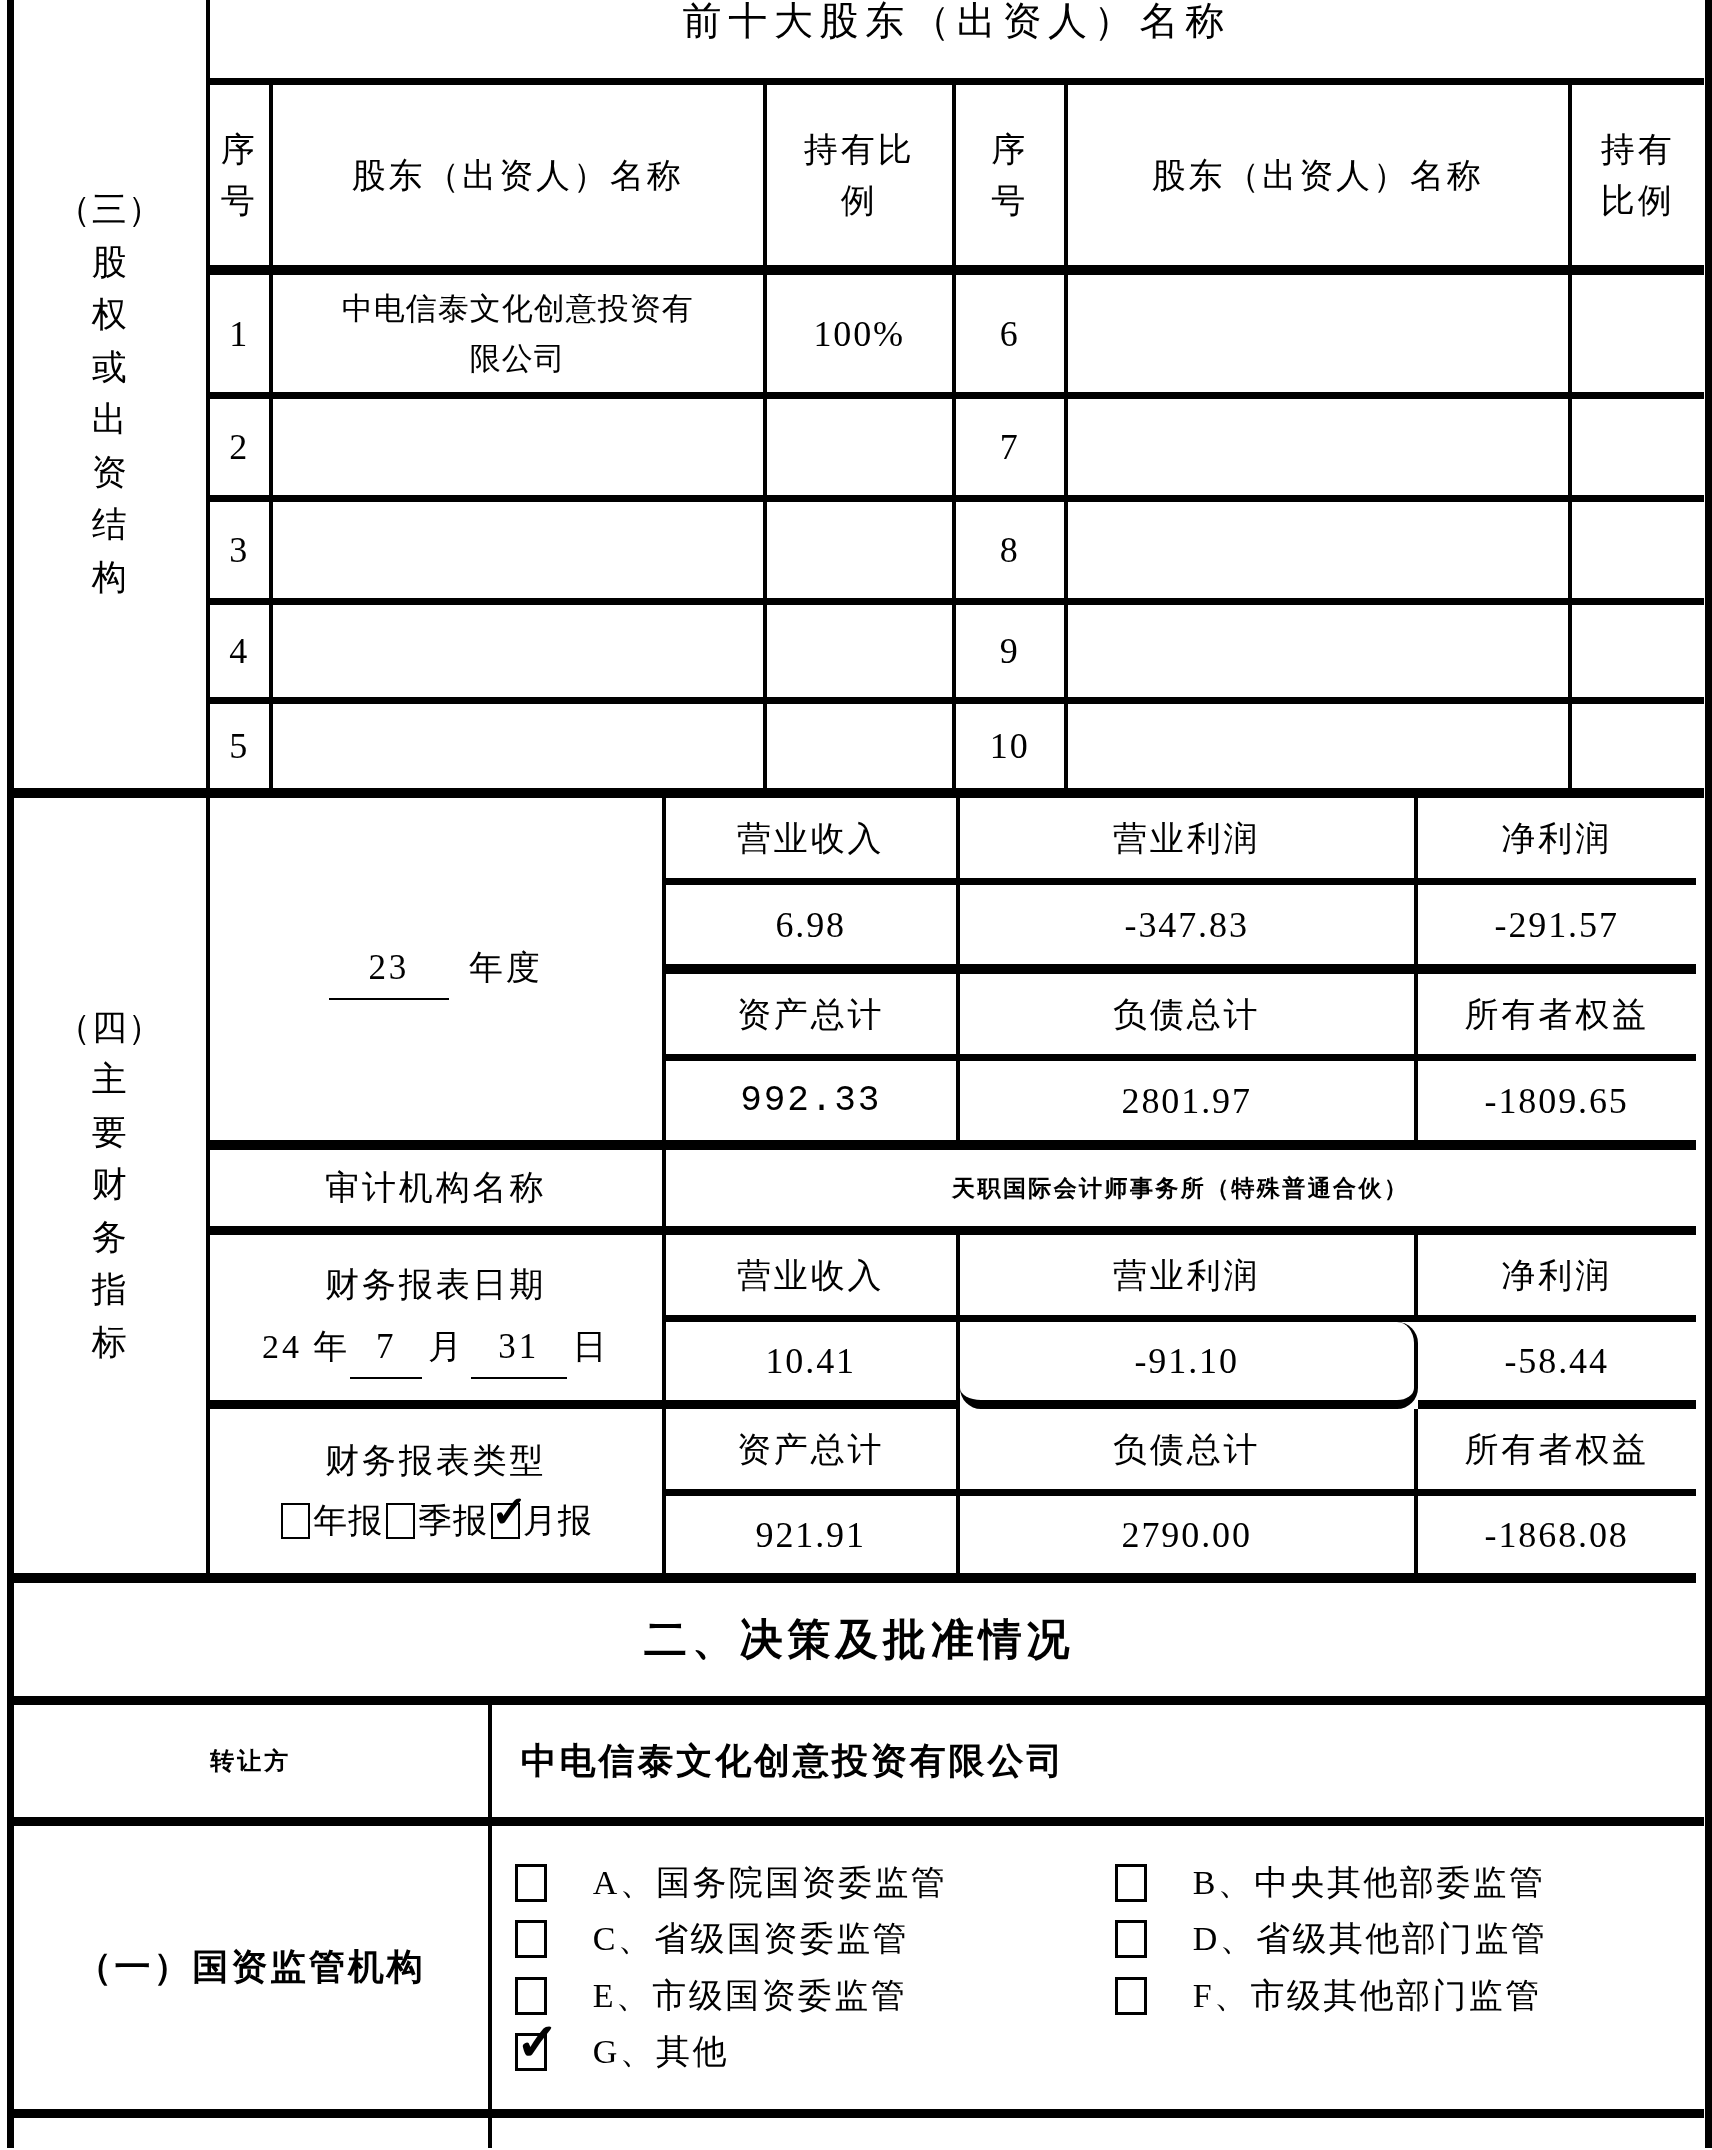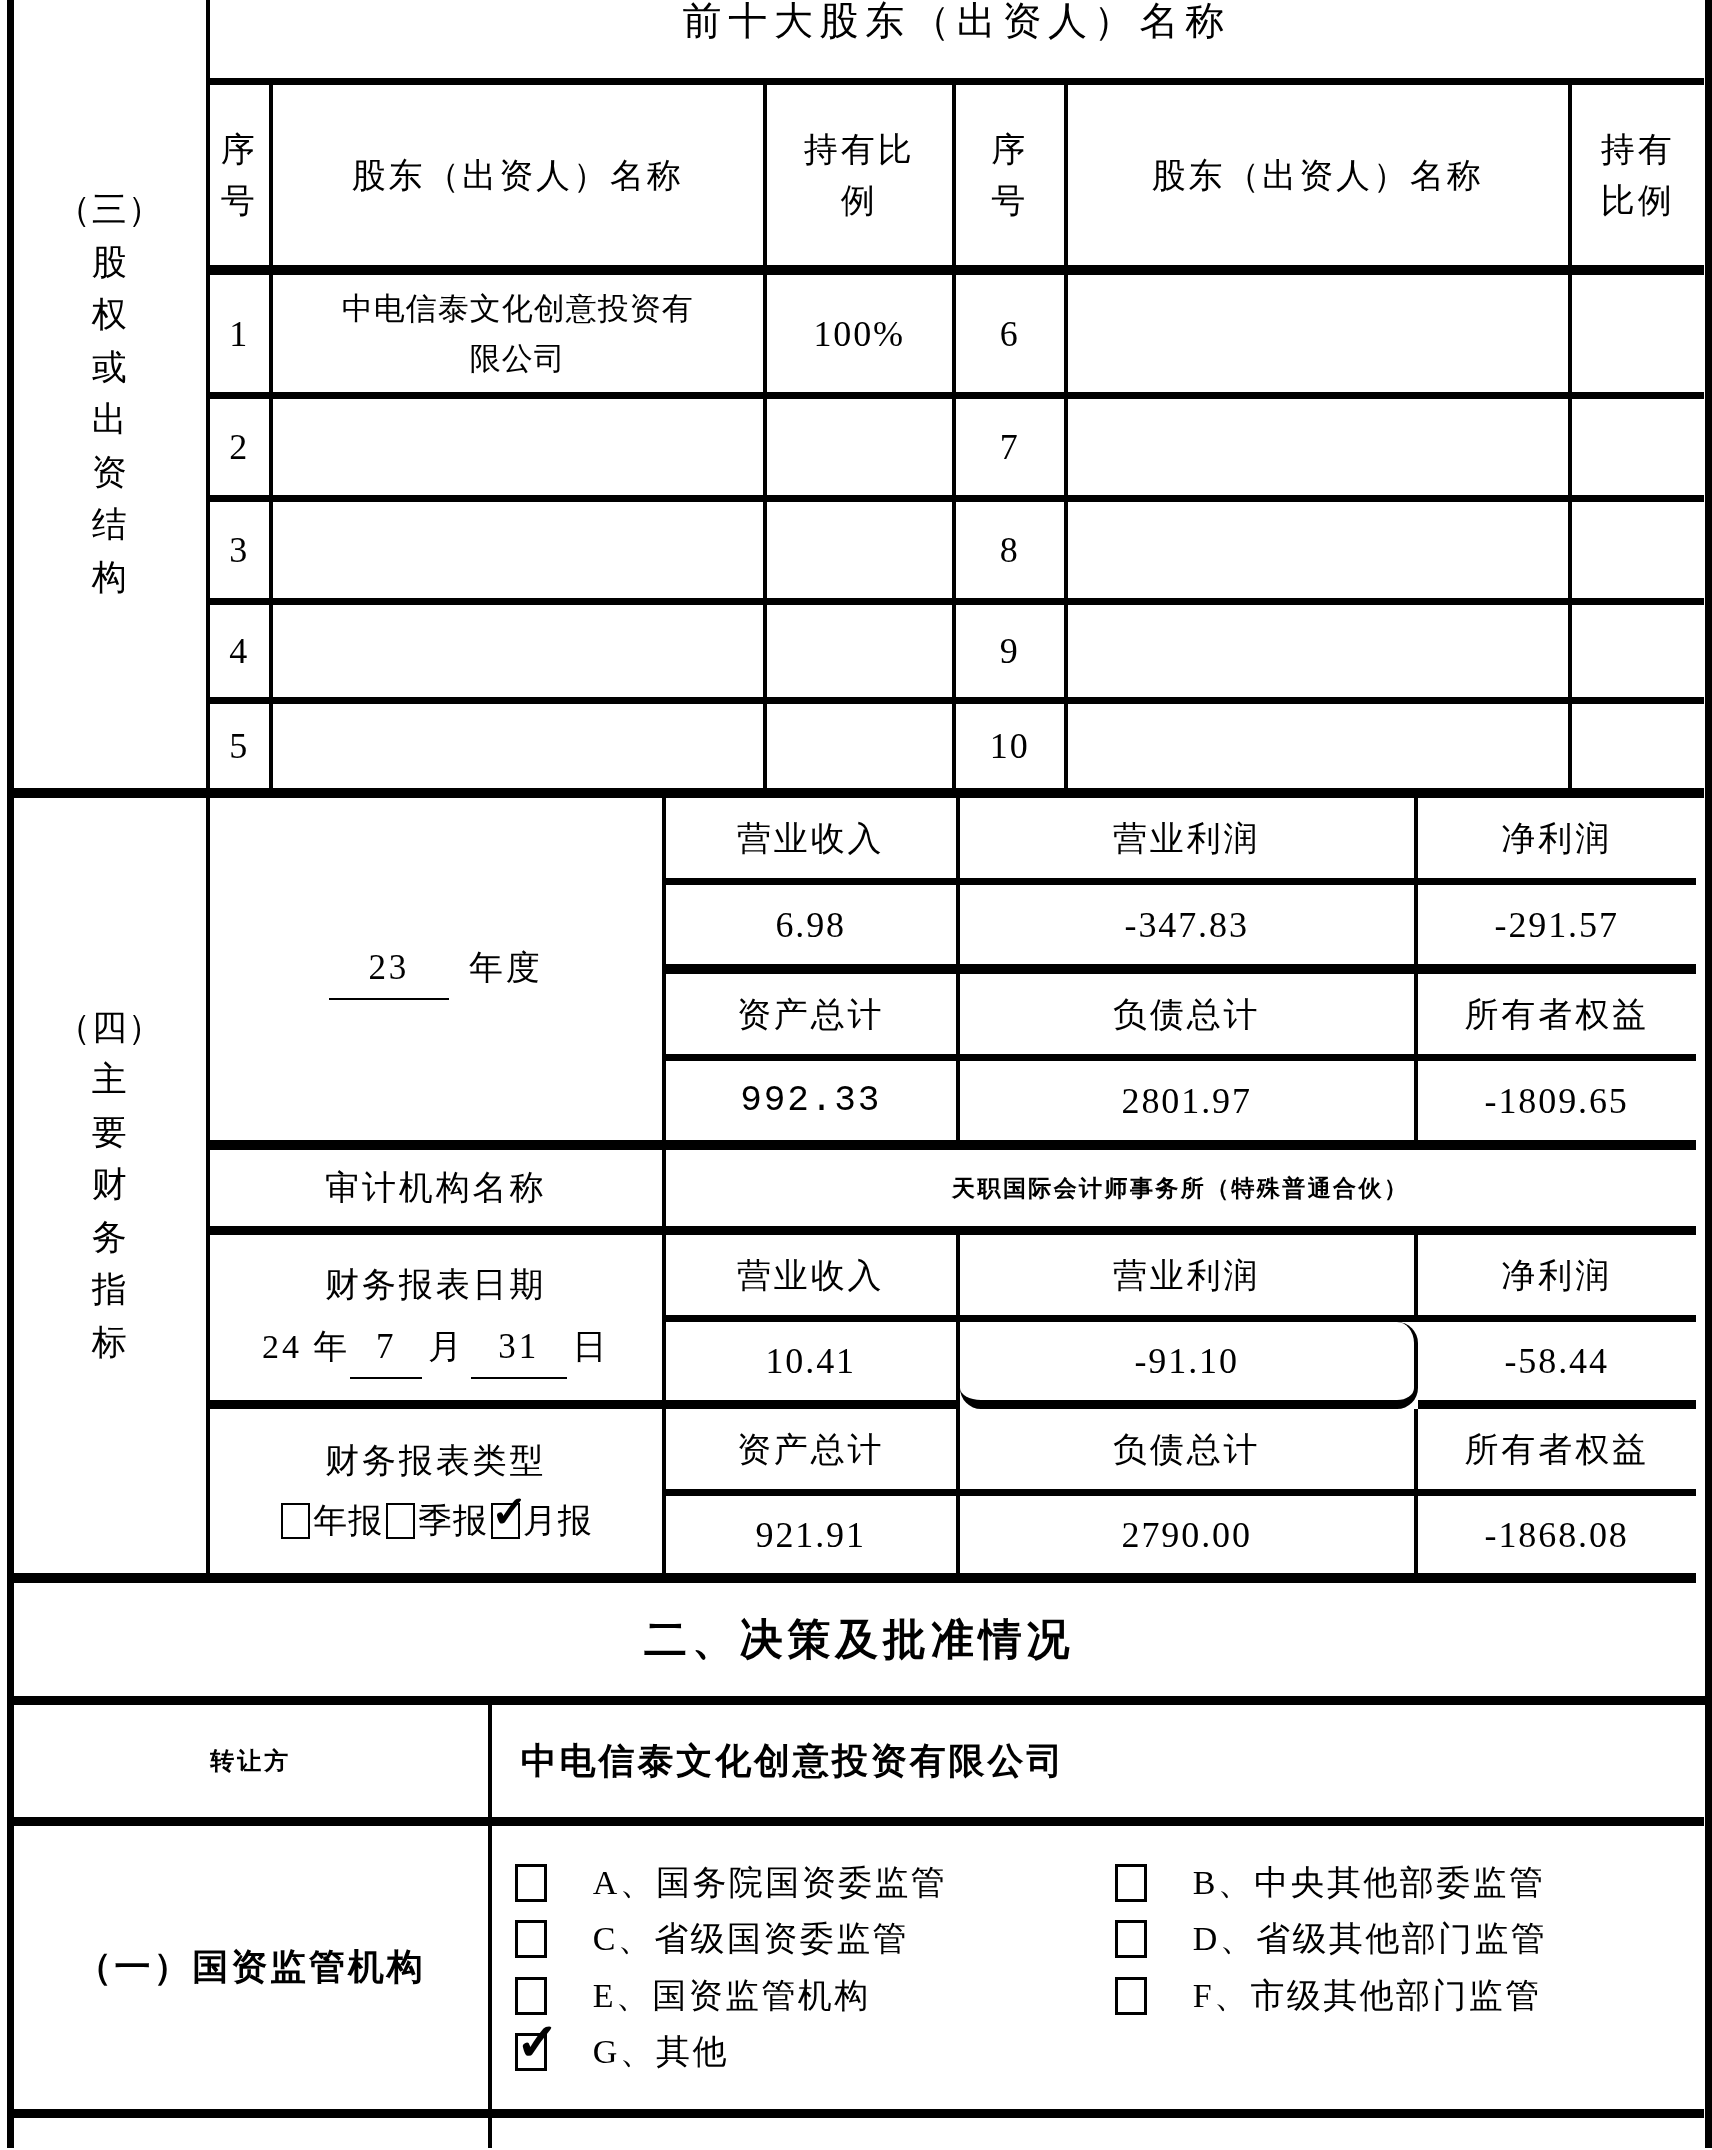--- a/index.html
+++ b/index.html
@@ -222,21 +222,21 @@
                 <span class="mark"></span>
               </span>
             <span>D、省级其他部门监管</span>
           </div>
         </div>
         <div class="reg-row">
           <div class="reg-item reg-left">
             <span class="cb">
                 <span class="mark"></span>
               </span>
-            <span>E、国资监管机构</span>
+            <span>E、市级国资委监管</span>
           </div>
           <div class="reg-item">
             <span class="cb">
                 <span class="mark"></span>
               </span>
             <span>F、市级其他部门监管</span>
           </div>
         </div>
         <div class="reg-row">
           <div class="reg-item reg-left">

